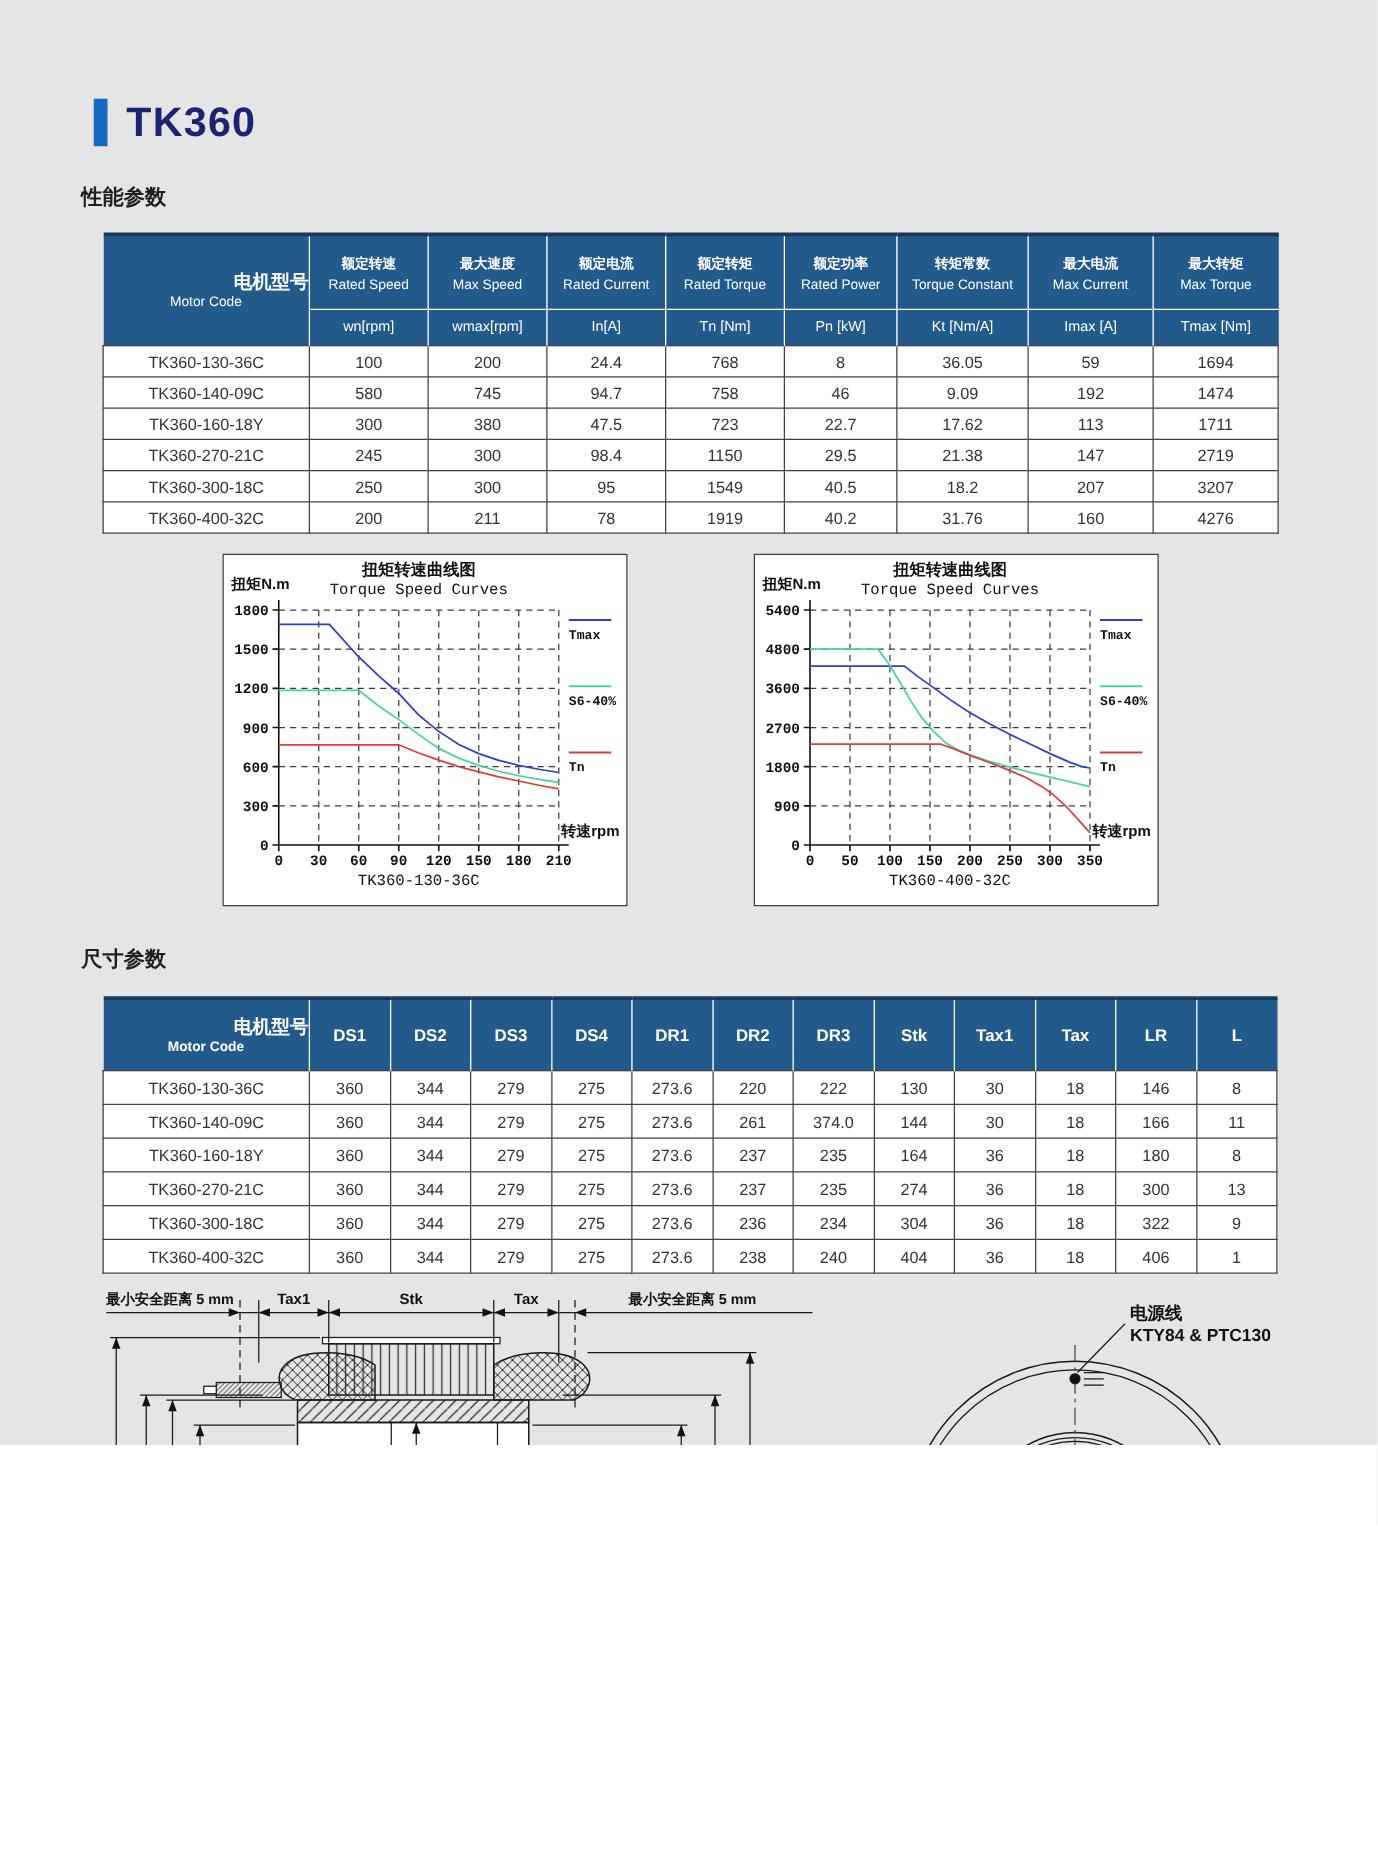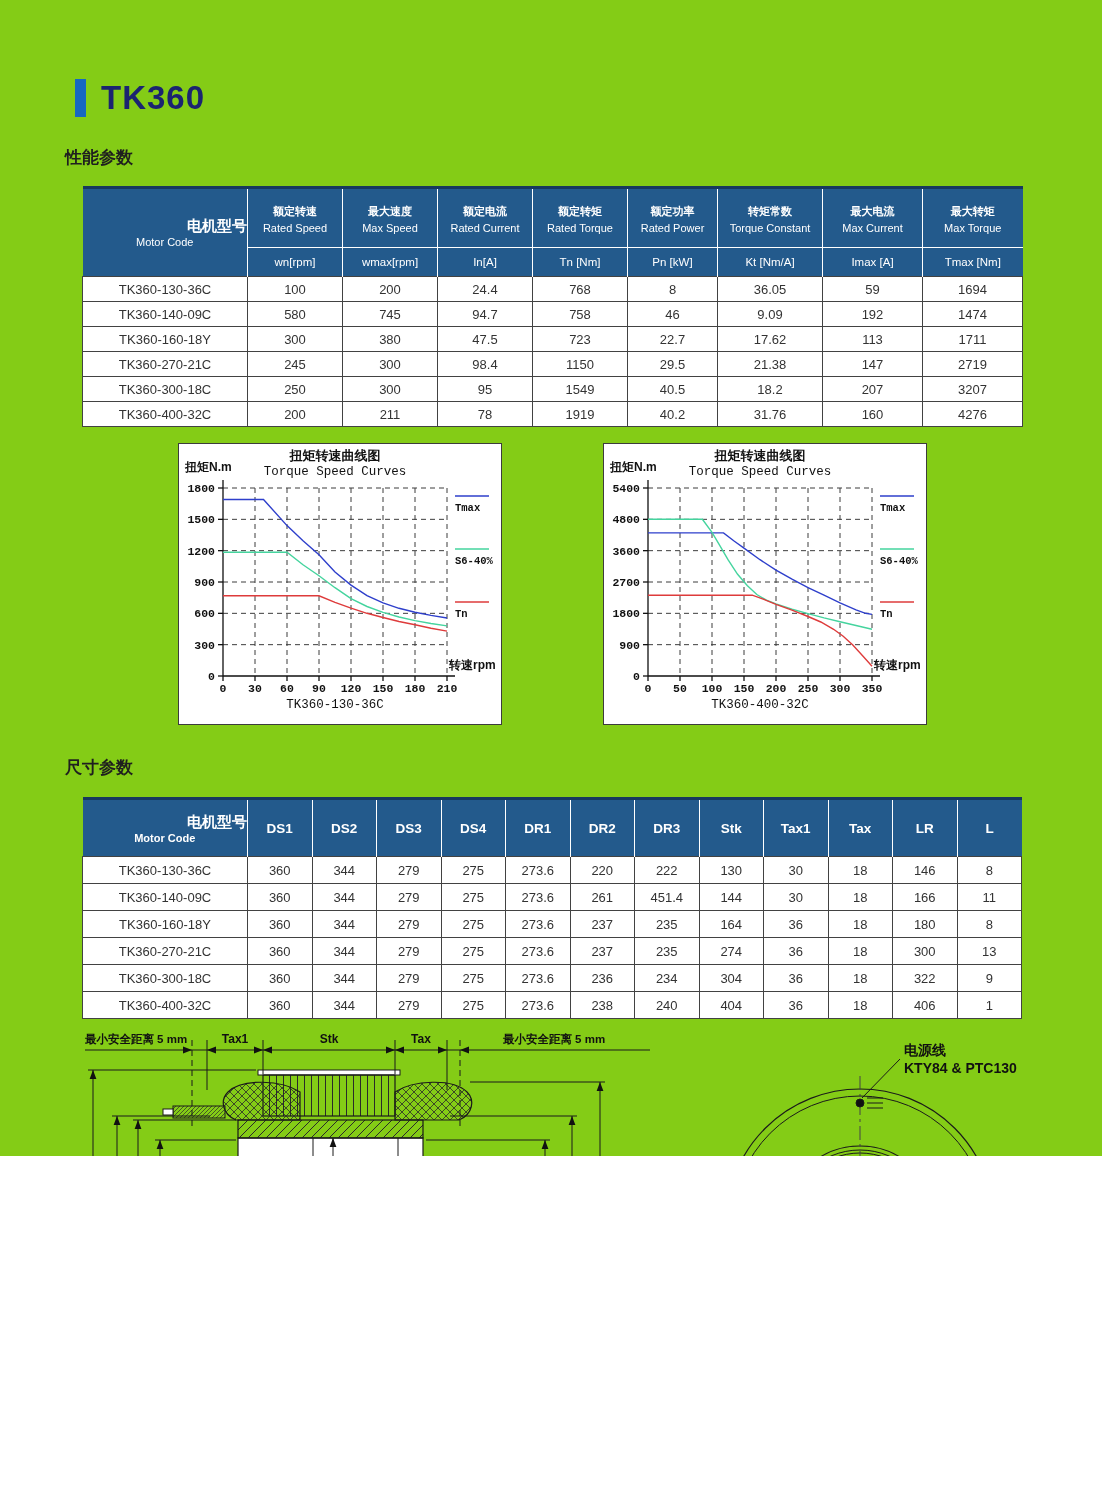--- a/index.html
+++ b/index.html
@@ -1,16 +1,16 @@
 <!DOCTYPE html>
 <html><head>
 <meta charset="utf-8">
 <style>
   html,body{margin:0;padding:0;background:#fff;}
-  .page{position:relative;width:1102px;height:1156px;background:#84cc16;outline:1px solid #e4e4e4;
+  .page{position:relative;width:1102px;height:1156px;background:#e5e5e5;outline:1px solid #e4e4e4;
         font-family:"Liberation Sans",sans-serif;overflow:hidden;}
   
   .title-row{position:absolute;left:75px;top:79px;display:flex;align-items:center;}
   .accent-bar{width:11px;height:38px;background:#1668c1;}
   .doc-title{margin-left:15px;font-size:33px;font-weight:bold;color:#1b2470;letter-spacing:1px;}
   .section-title{position:absolute;left:65px;font-size:17px;font-weight:bold;color:#1f1f1f;}
   #sec-perf{top:146px;}
   #sec-dim{top:756px;}
   
   .tbl-wrap{position:absolute;left:82px;}
@@ -371,21 +371,21 @@
             <td>8</td>
           </tr>
           <tr>
             <td>TK360-140-09C</td>
             <td>360</td>
             <td>344</td>
             <td>279</td>
             <td>275</td>
             <td>273.6</td>
             <td>261</td>
-            <td>451.4</td>
+            <td>374.0</td>
             <td>144</td>
             <td>30</td>
             <td>18</td>
             <td>166</td>
             <td>11</td>
           </tr>
           <tr>
             <td>TK360-160-18Y</td>
             <td>360</td>
             <td>344</td>

